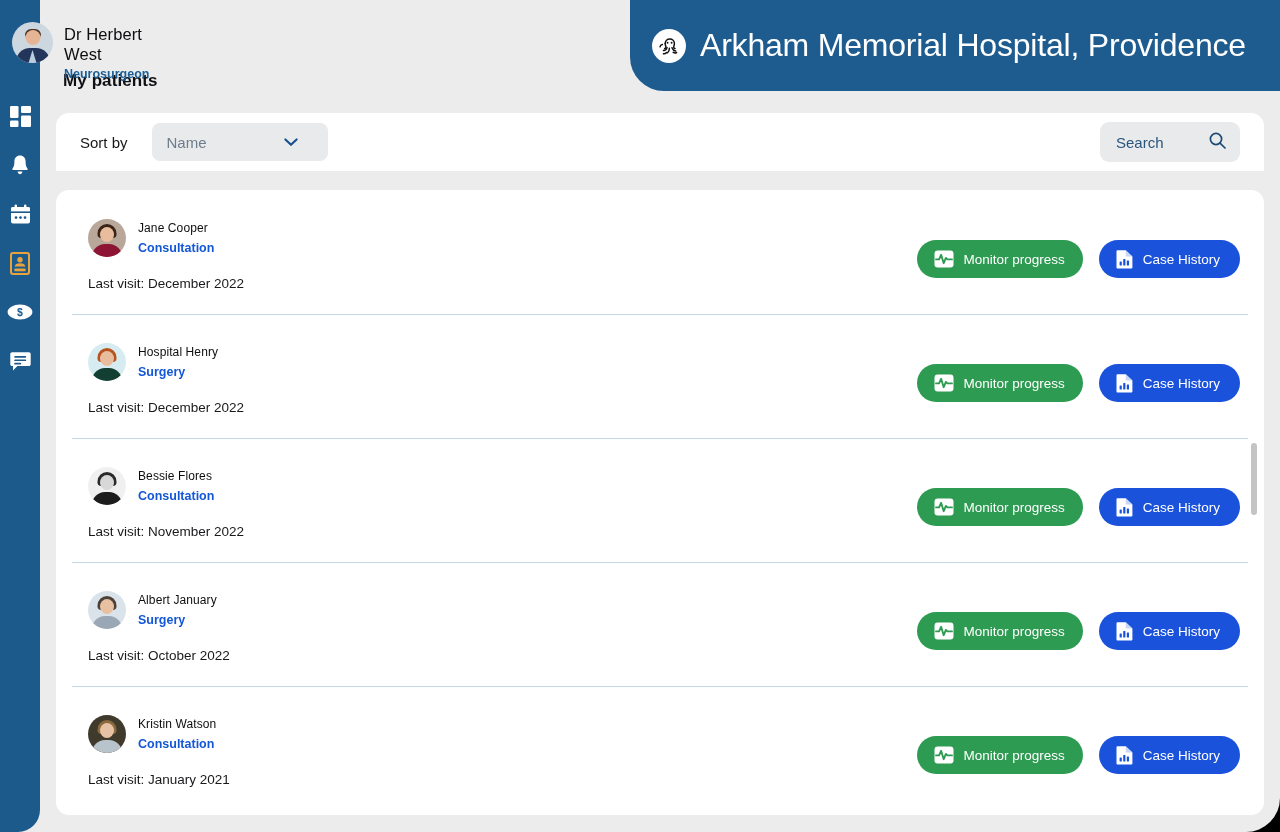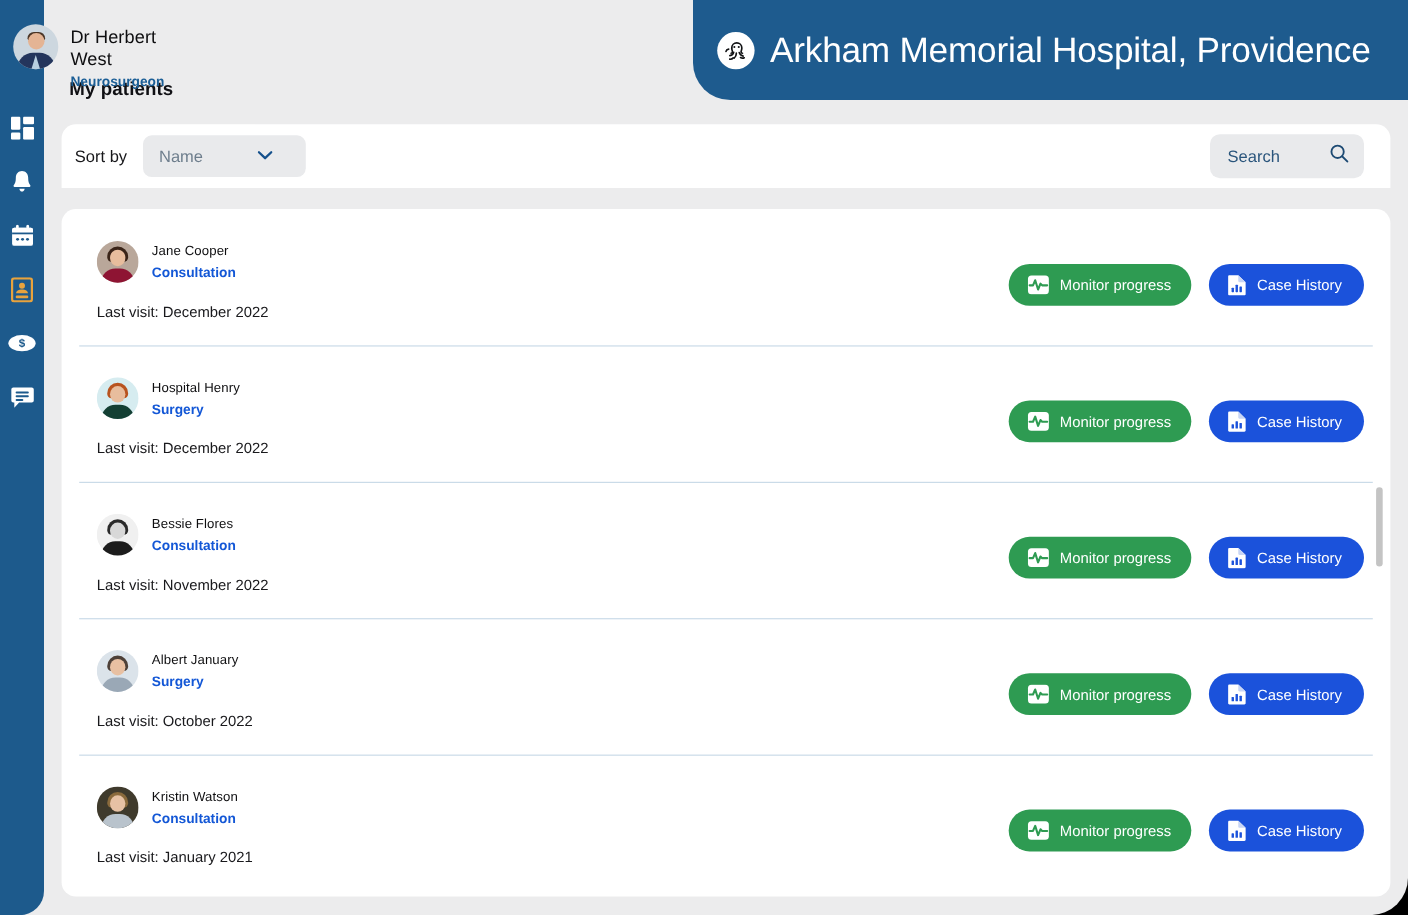--- a/index.html
+++ b/index.html
@@ -148,27 +148,27 @@
     position: absolute;
     left: 56px; top: 113px;
     width: 1208px; height: 58px;
     background: #ffffff;
     border-radius: 13px 13px 0 0;
     display: flex;
     align-items: center;
     z-index: 3;
   }
   #sortby-label {
-    margin-left: 12px;
+    margin-left: 24px;
     font-size: 15px;
     color: #17171a;
   }
   #sort-select {
-    margin-left: 14px;
-    width: 148px; height: 38px;
+    margin-left: 24px;
+    width: 176px; height: 38px;
     background: #e9eaec;
     border-radius: 8px;
     display: flex; align-items: center;
     justify-content: space-between;
     padding: 0 30px 0 15px;
     cursor: pointer;
   }
   #sort-value {
     font-size: 15px;
     color: #6d7d8c;

